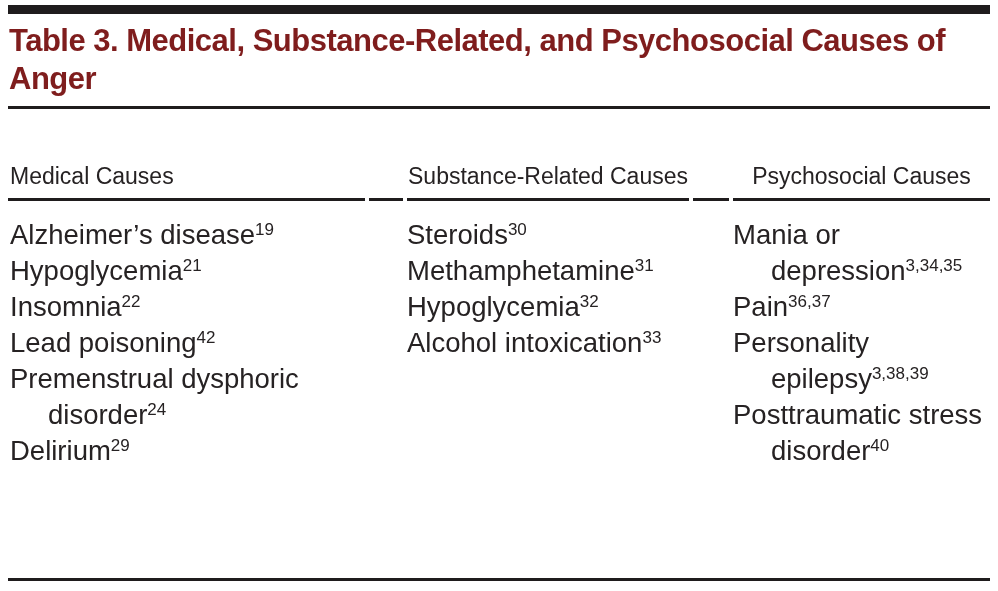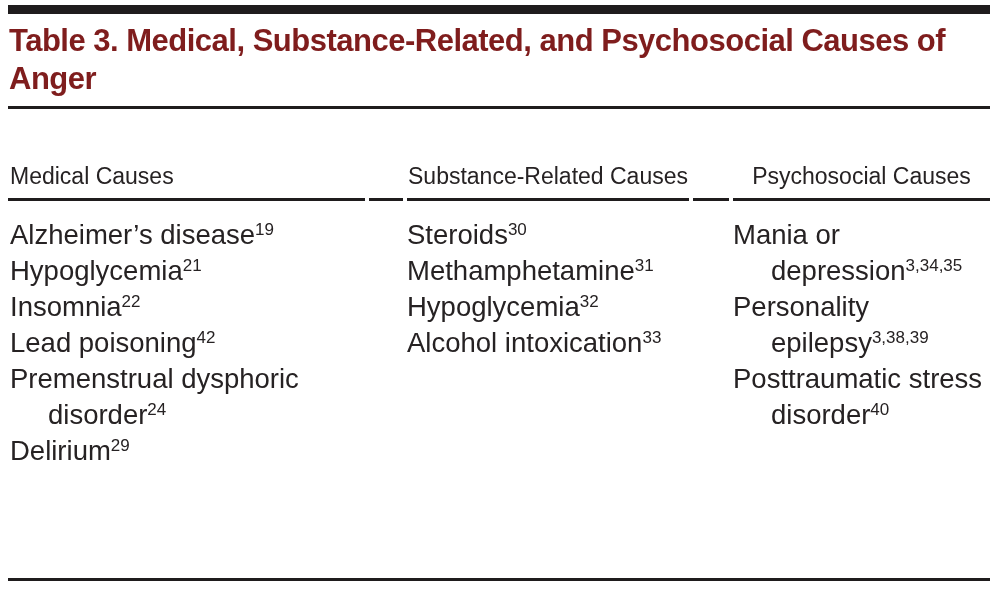--- a/index.html
+++ b/index.html
@@ -123,20 +123,21 @@
       <div></div>
       <div class="body-cell">
           <div class="cause"><span>Steroids</span><sup>30</sup></div>
           <div class="cause"><span>Methamphetamine</span><sup>31</sup></div>
           <div class="cause"><span>Hypoglycemia</span><sup>32</sup></div>
           <div class="cause"><span>Alcohol intoxication</span><sup>33</sup></div>
         </div>
       <div></div>
       <div class="body-cell">
           <div class="cause"><span>Mania or depression</span><sup>3,34,35</sup></div>
+          <div class="cause"><span>Pain</span><sup>36,37</sup></div>
           <div class="cause"><span>Personality epilepsy</span><sup>3,38,39</sup></div>
           <div class="cause"><span>Posttraumatic stress disorder</span><sup>40</sup></div>
         </div>
     </div>
 
     <div class="bottom-rule"></div>
 
   </div>
 </div>
 

